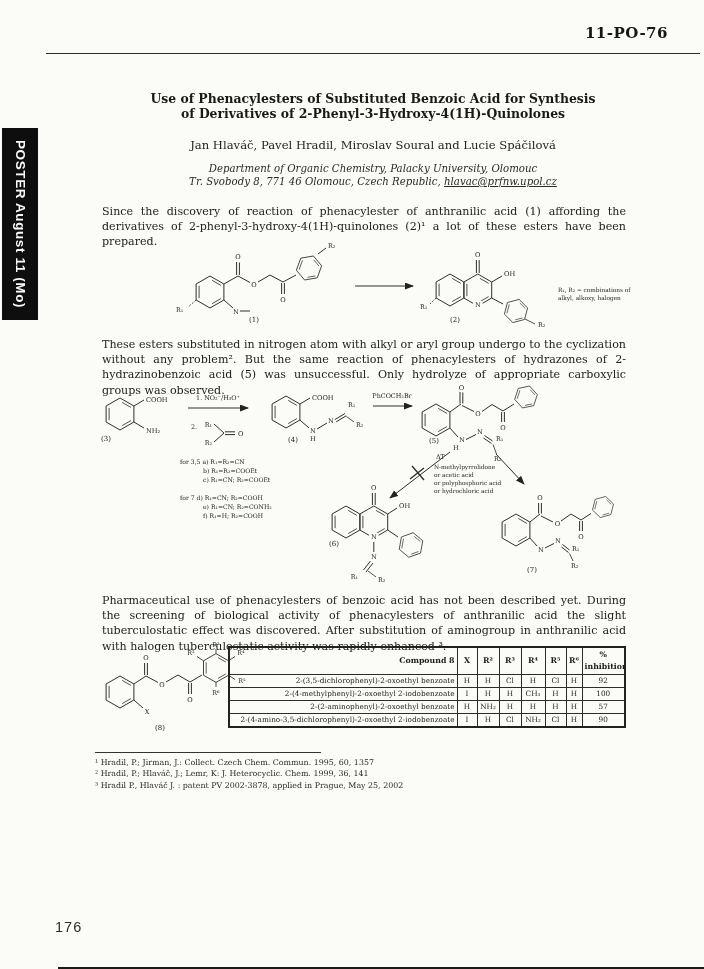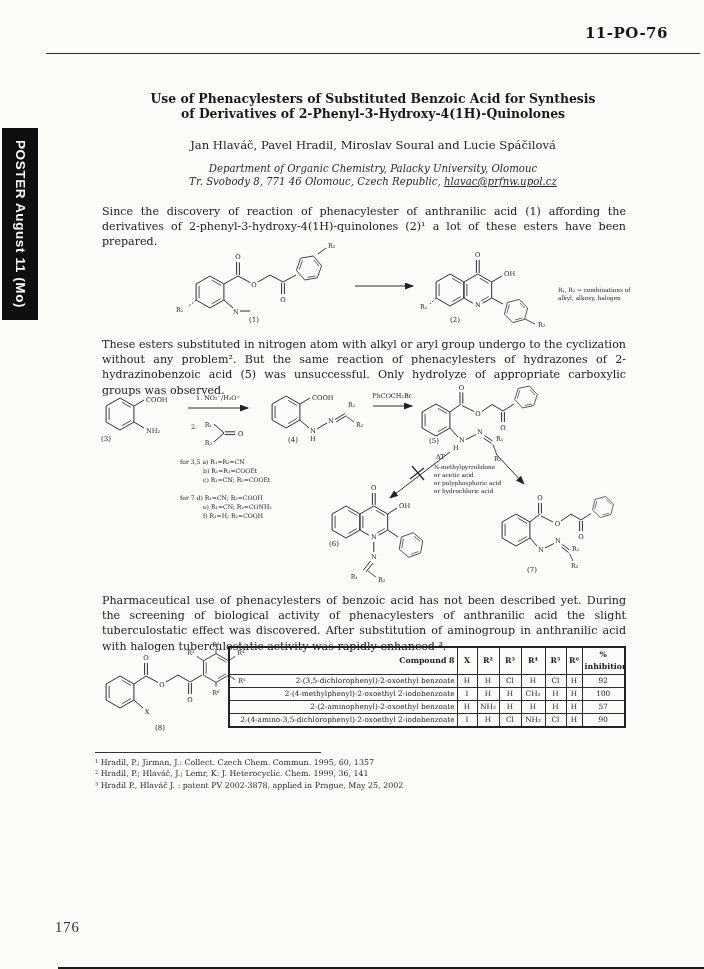--- a/index.html
+++ b/index.html
@@ -44,21 +44,21 @@
   .cmp-table th,.cmp-table td{border:1px solid #2c2c2c;padding:1px 2px;text-align:center;
     overflow:hidden;white-space:nowrap;}
   .cmp-table th{font-size:7.8px;font-weight:bold;}
   .cmp-table th.c-inh{white-space:normal;line-height:12px;margin-left:9px;}
   .cmp-table .c-name{text-align:right;padding-left:3px;}
   .cmp-table{border:2px solid #222;}
   .cmp-table tbody tr{height:13px;}
   
   .footrule{top:752px;left:95px;width:226px;border-top:1.2px solid #333;height:0;}
   .footnotes{top:757px;left:95px;width:480px;font-size:7.9px;line-height:11.4px;color:#2a2a2a;}
-  .pageno{left:55px;top:919px;font-family:Liberation Serif, serif;
+  .pageno{left:55px;top:919px;font-family:Liberation Sans, sans-serif;
     font-size:14.5px;letter-spacing:1px;color:#2b2b2b;}
   .bottom-line{left:58px;right:0;bottom:0;height:2.5px;background:#1a1a1a;}
 </style>
 </head>
 <body>
 
 <div class="abs header-code">11-PO-76</div>
 <div class="abs header-rule"></div>
 
 <div class="abs sidebar-tab">

